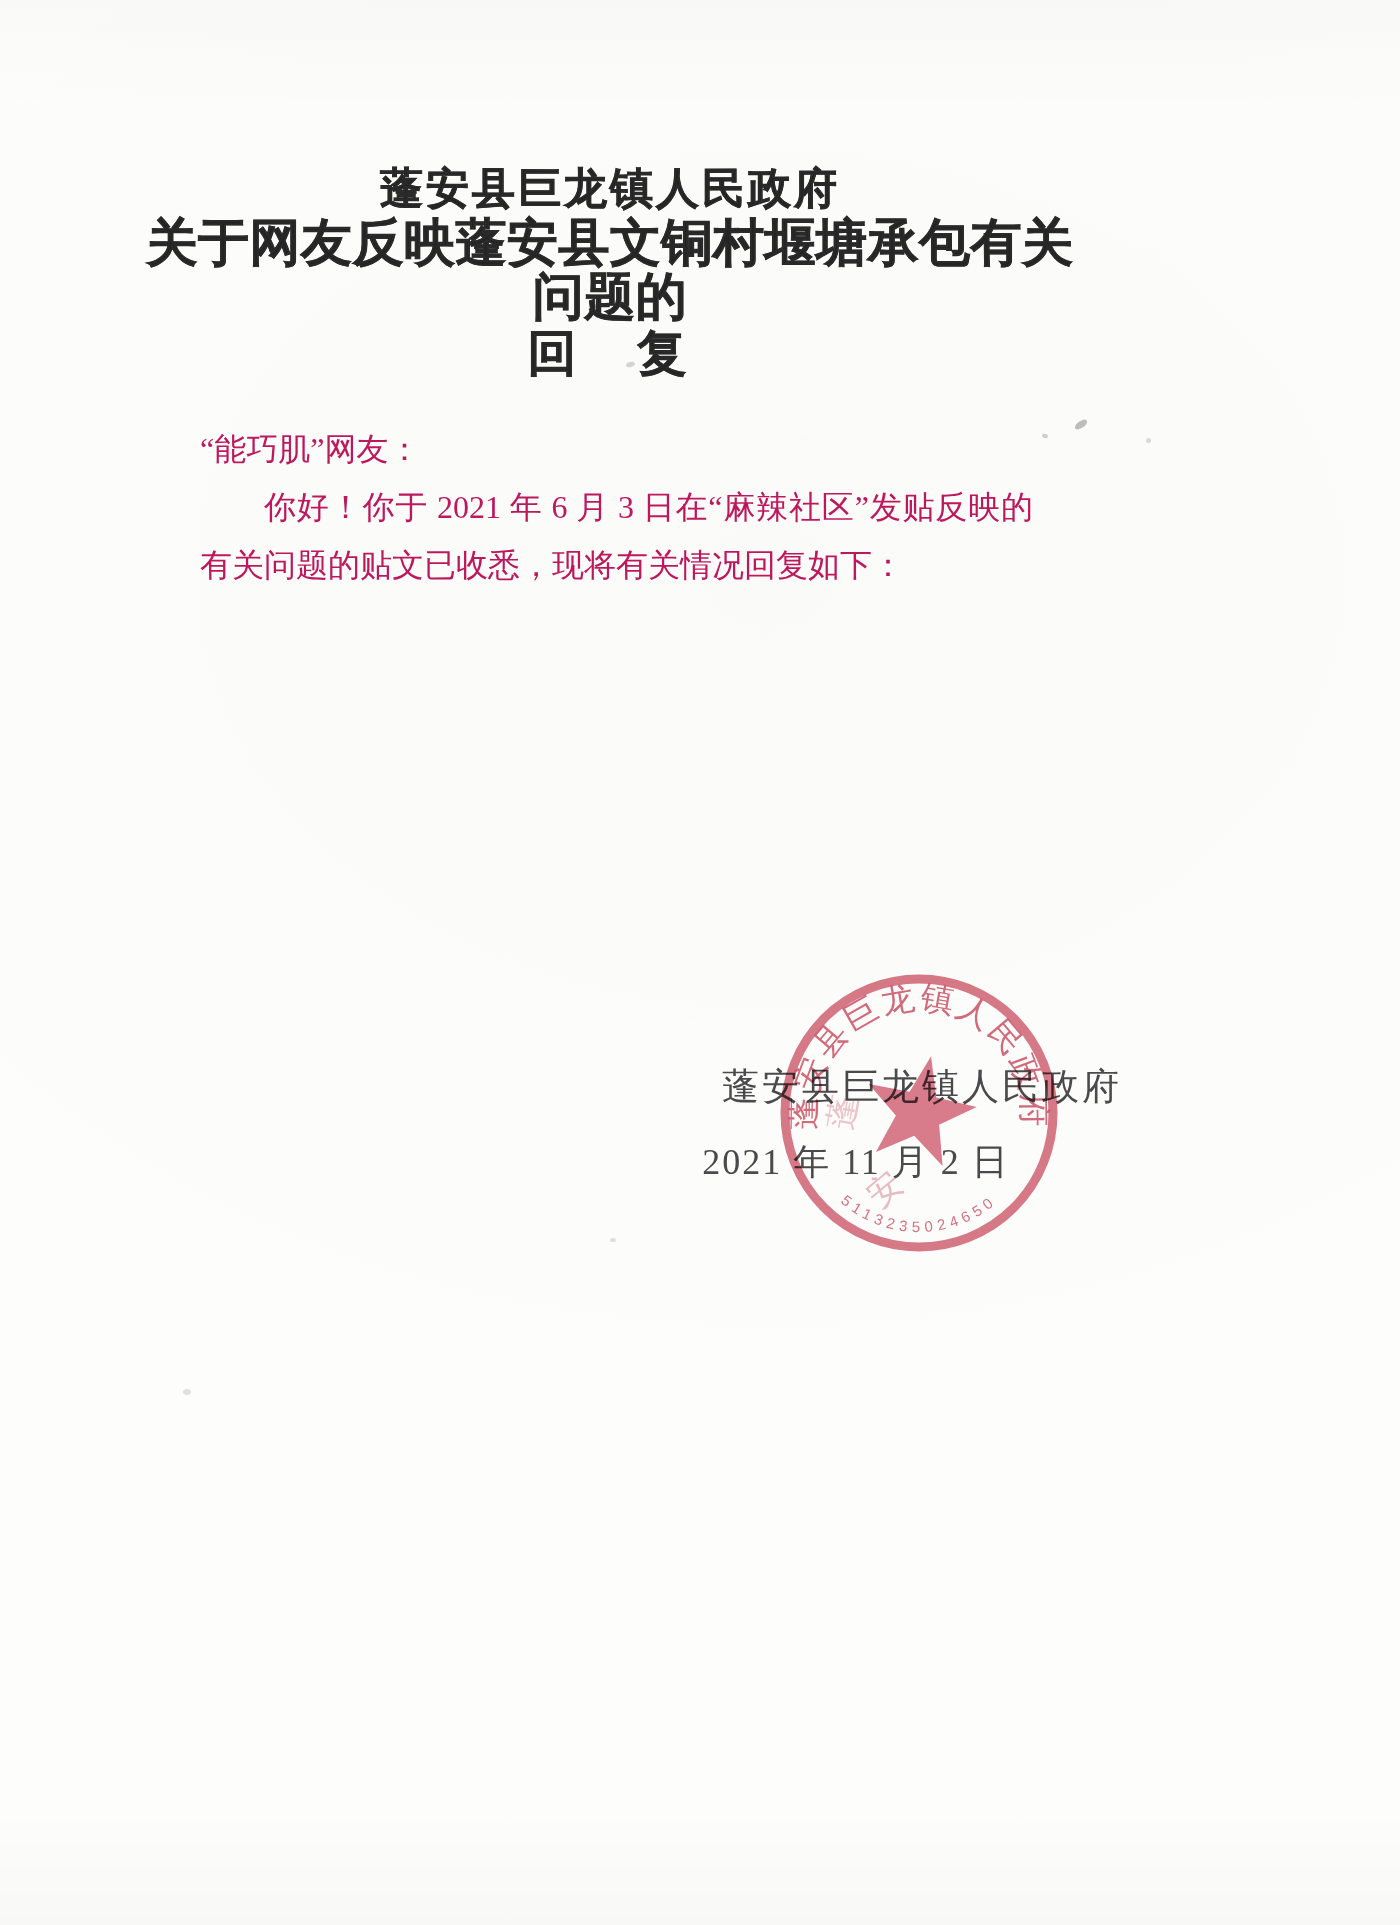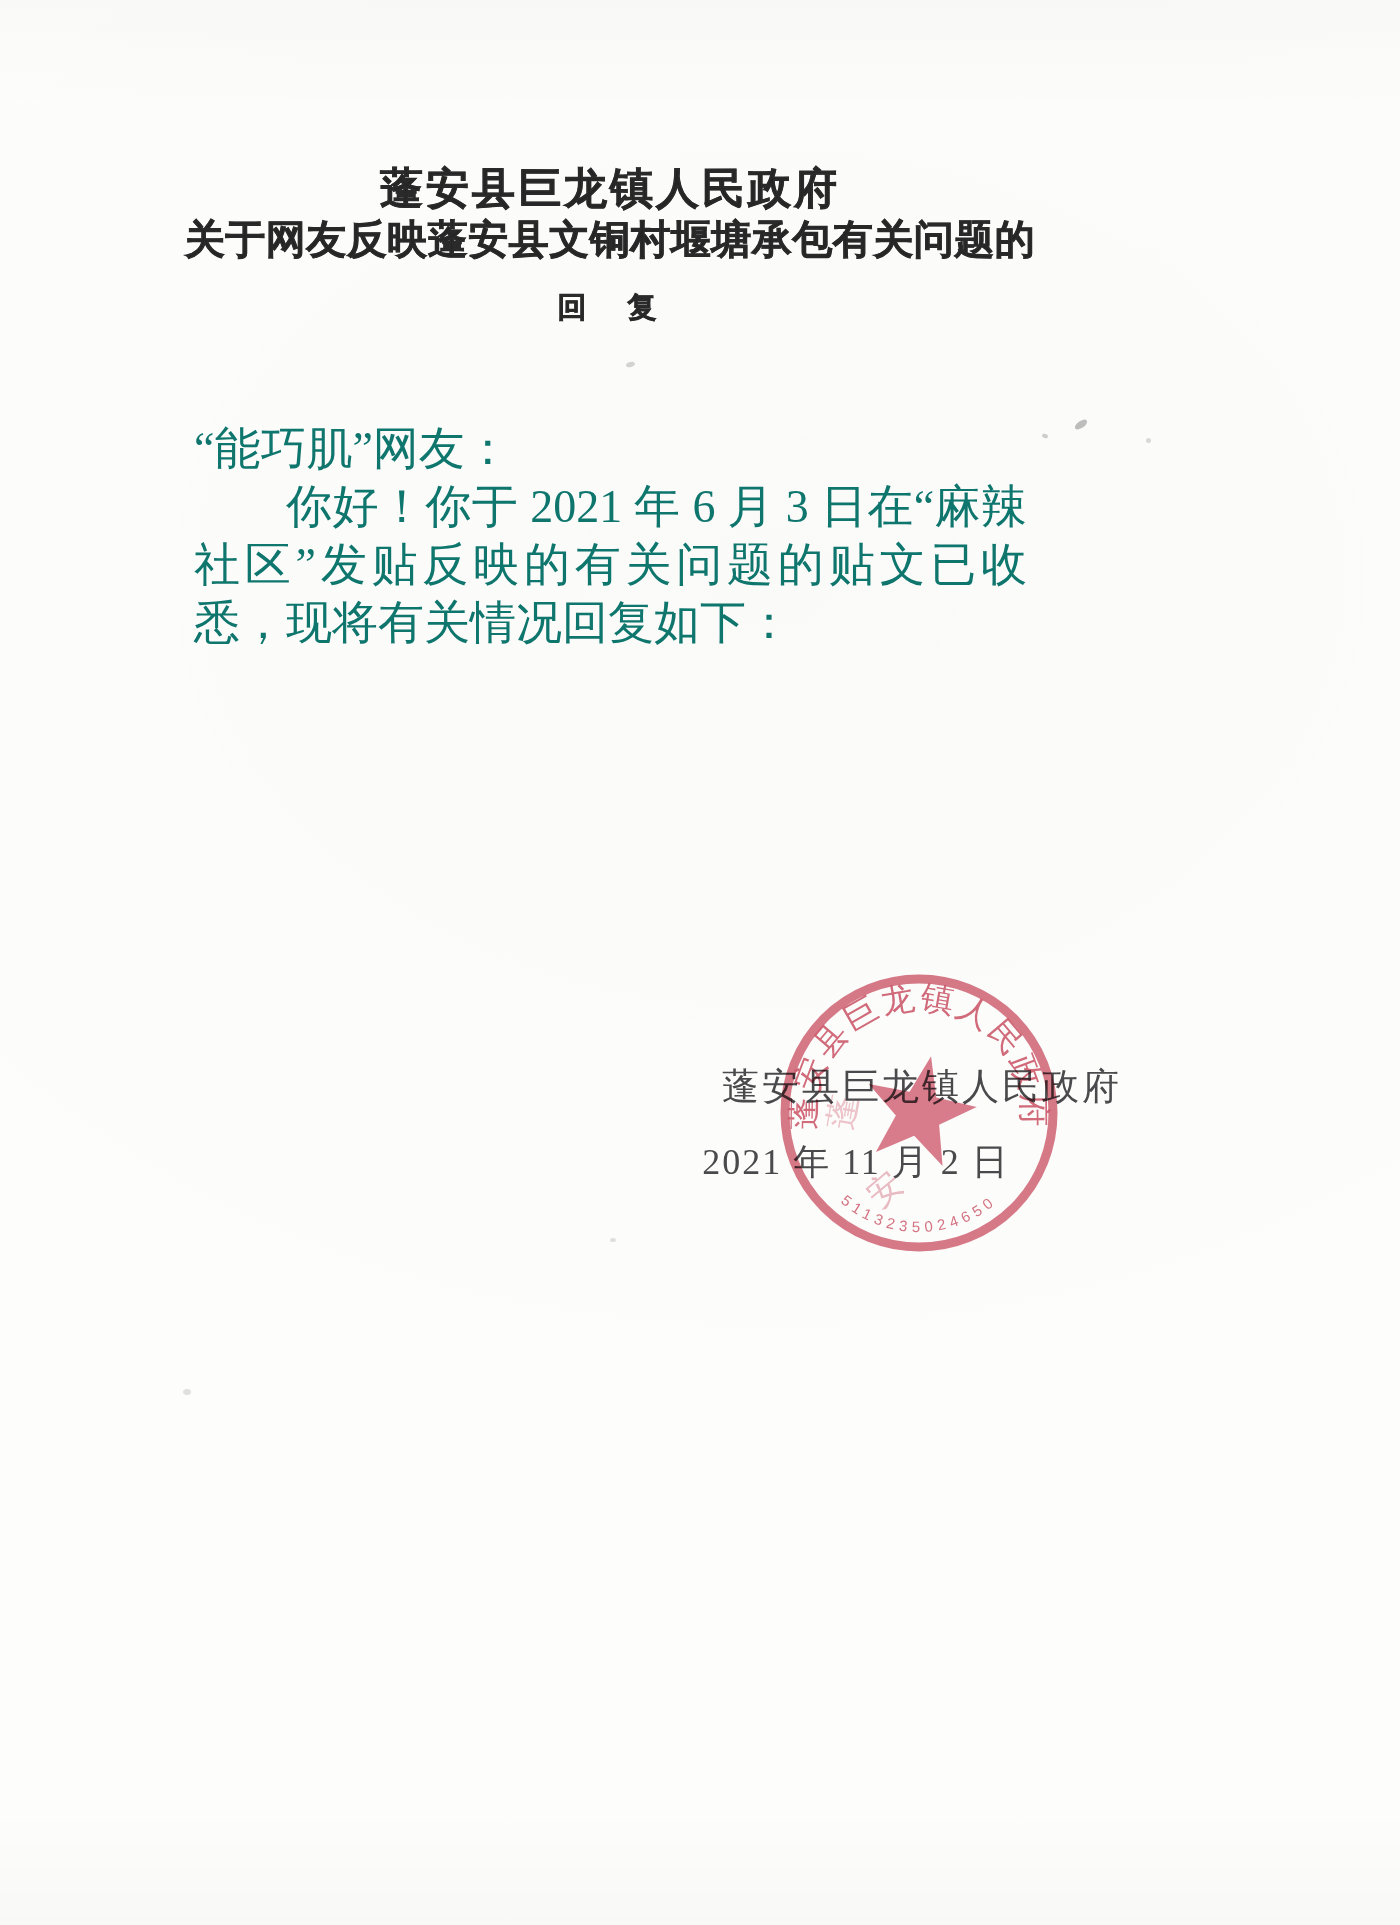--- a/index.html
+++ b/index.html
@@ -21,29 +21,29 @@
   .title-block{
     position:absolute;
     left:140px;top:160px;width:940px;
     text-align:center;
     color:#232323;
     font-family:"Liberation Sans",sans-serif;
     font-weight:900;
     -webkit-text-stroke:0.6px #2a2a2a;
   }
   .title-line1{font-size:43px;line-height:56px;letter-spacing:3px;}
-  .title-line2{font-size:40px;line-height:54px;letter-spacing:0.5px;font-family:Liberation Mono, monospace;}
-  .title-line3{font-size:29px;line-height:58px;letter-spacing:6px;margin-top:8px;}
+  .title-line2{font-size:51px;line-height:54px;letter-spacing:0.5px;}
+  .title-line3{font-size:49px;line-height:58px;letter-spacing:6px;}
 
   .doc-body{
     position:absolute;
-    left:194px;top:420px;width:833px;
-    font-size:46px;
+    left:200px;top:420px;width:833px;
+    font-size:32px;
     line-height:58px;
-    color:#0f766e;
+    color:#be185d;
     text-align:justify;
   }
   .doc-body p{margin:0;text-indent:2em;}
   .doc-body .salutation{text-indent:0;}
   .doc-body .thanks{margin-top:0;}
 
   .signature{
     position:absolute;
     top:1062px;left:922px;
     transform:translateX(-50%);

